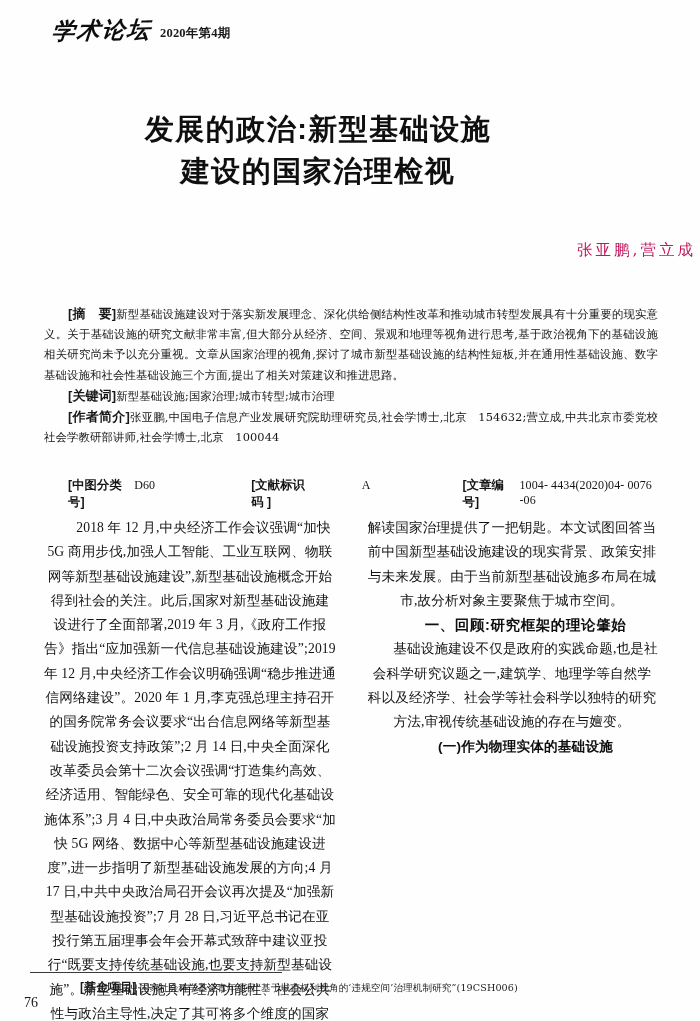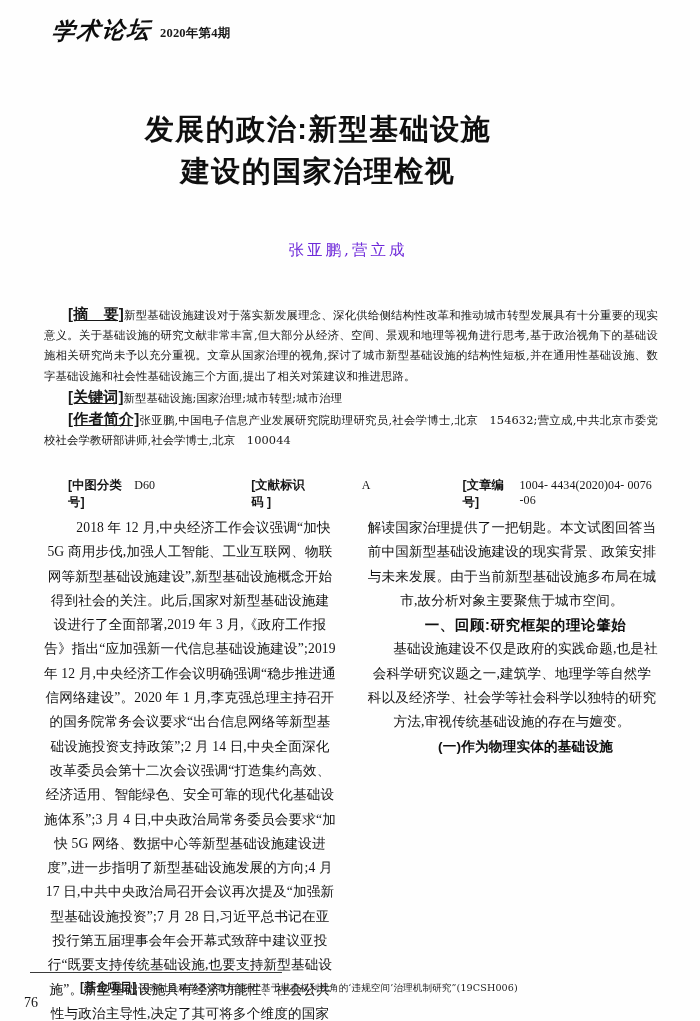--- a/index.html
+++ b/index.html
@@ -69,25 +69,25 @@
     line-height: 42px;
     letter-spacing: 1.5px;
     color: #0f0f0f;
   }
 
   .authors {
     position: absolute;
     left: 0;
     top: 240px;
     width: 696px;
-    text-align: center;
+    text-align: right;
     font-family: "DejaVu Serif", "Liberation Serif", serif;
     font-size: 15.5px;
     letter-spacing: 3px;
-    color: #6d28d9;
+    color: #be185d;
   }
 
   
   .frontmatter {
     position: absolute;
     left: 44px;
     top: 304px;
     width: 614px;
     font-family: "DejaVu Serif", "Liberation Serif", serif;
     font-size: 11.4px;
@@ -97,22 +97,21 @@
     letter-spacing: 0.1px;
   }
   .fm-para {
     text-indent: 24px;
     margin: 0 0 0 0;
   }
   .fm-para + .fm-para { margin-top: 1px; }
   .fm-tag {
     font-family: "Liberation Sans", "DejaVu Sans", sans-serif;
     font-weight: 700;
-    font-size: 15px;
-    text-decoration: underline;
+    font-size: 13px;
   }
   .fm-body { font-family: "DejaVu Serif", "Liberation Serif", serif; }
 
   .classline {
     position: absolute;
     left: 44px;
     top: 477px;
     width: 614px;
     font-size: 12px;
     display: flex;

